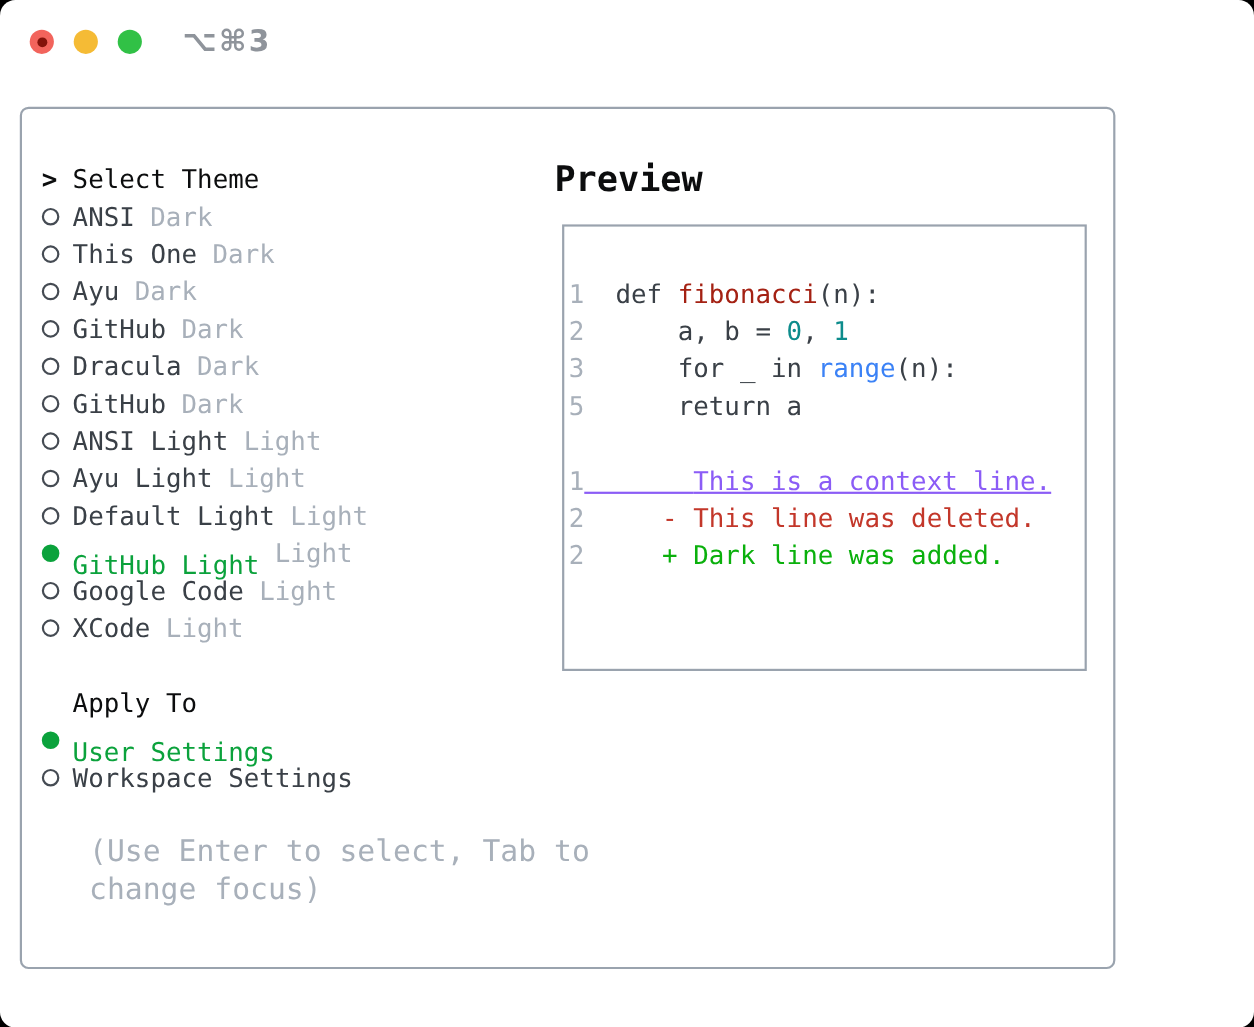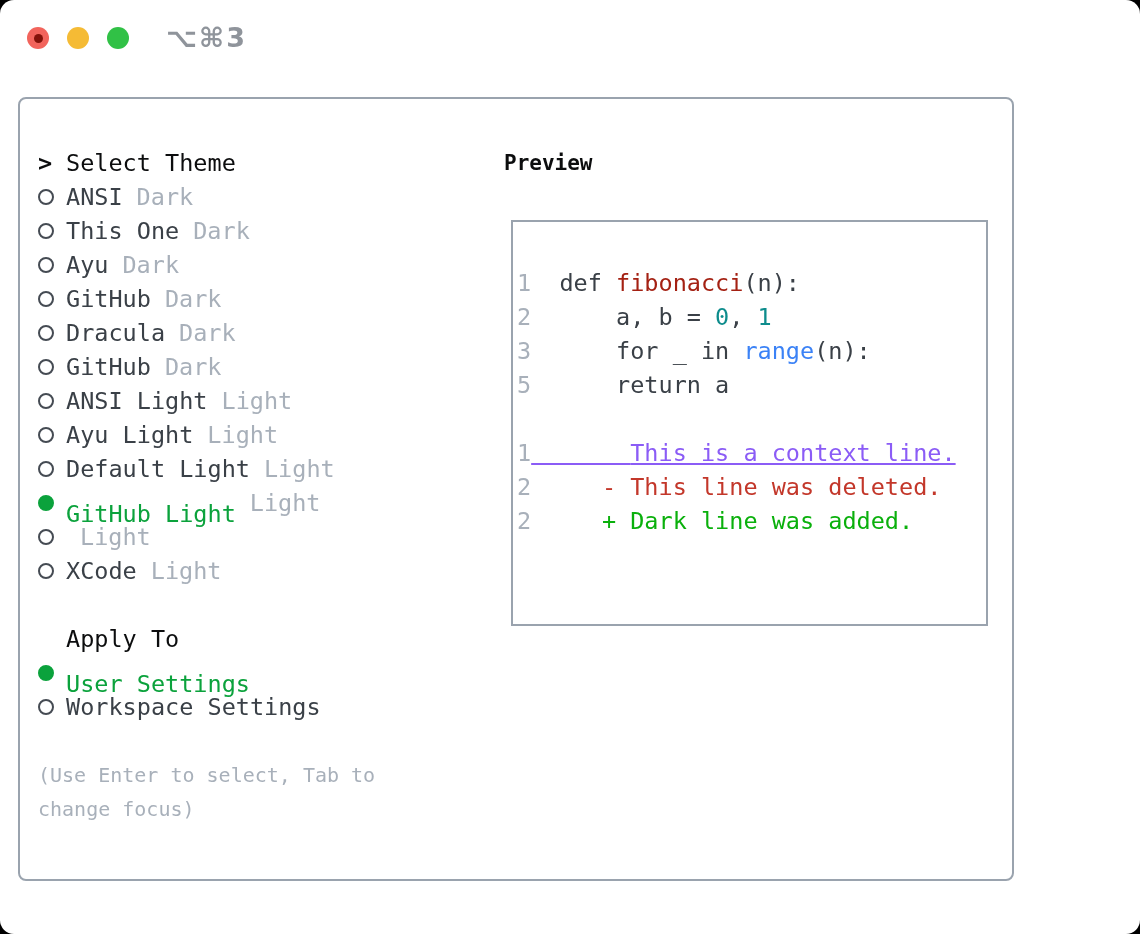--- a/index.html
+++ b/index.html
@@ -38,28 +38,28 @@
     position:absolute;left:0;top:50%;width:16px;height:16px;margin-top:-8px;
     box-sizing:border-box;border:2px solid #454b53;border-radius:50%;background:transparent;
   }
   .row.selected .radio{border-color:#0ba23c;background:#0ba23c;}
   .row.selected .name{color:#0ba23c;margin-top:11px;}
   .prompt{color:#0c0d0e;font-weight:bold;}
   .hdr{color:#0c0d0e;font-weight:normal;}
   .hdr2{color:#0c0d0e;}
   .variant{color:#a8b0ba;margin-left:14px;}
   .spacer{height:34px;}
-  .help{height:34px;line-height:34px;font-size:20px;color:#a8b0ba;white-space:pre;}
+  .help{height:34px;line-height:34px;font-size:27px;color:#a8b0ba;white-space:pre;margin-left:43px;}
   
   .preview-title{
     position:absolute;left:484px;top:47px;height:34px;line-height:34px;
-    font-size:21px;font-weight:bold;color:#0c0d0e;
+    font-size:32px;font-weight:bold;color:#0c0d0e;
   }
   .pbox{
-    position:absolute;left:491px;top:121px;width:477px;height:406px;
+    position:absolute;left:491px;top:105px;width:477px;height:406px;
     box-sizing:border-box;border:2px solid #9aa3ae;background:#fff;
     padding:44px 0 0 4px;overflow:hidden;
   }
   .pline{margin:0;height:34px;line-height:34px;font-size:23.5px;white-space:pre;
     font-family:"DejaVu Sans Mono",monospace;}
   .t-num{color:#a8b0ba;}
   .t-fg{color:#3a4047;}
   .t-fn{color:#a42113;}
   .t-const{color:#0d8c8c;}
   .t-call{color:#3b82f6;}
@@ -89,21 +89,21 @@
       <div class="row"><span class="slot"><span class="radio"></span></span><span class="name">ANSI</span><span class="variant">Dark</span></div>
       <div class="row"><span class="slot"><span class="radio"></span></span><span class="name">This One</span><span class="variant">Dark</span></div>
       <div class="row"><span class="slot"><span class="radio"></span></span><span class="name">Ayu</span><span class="variant">Dark</span></div>
       <div class="row"><span class="slot"><span class="radio"></span></span><span class="name">GitHub</span><span class="variant">Dark</span></div>
       <div class="row"><span class="slot"><span class="radio"></span></span><span class="name">Dracula</span><span class="variant">Dark</span></div>
       <div class="row"><span class="slot"><span class="radio"></span></span><span class="name">GitHub</span><span class="variant">Dark</span></div>
       <div class="row"><span class="slot"><span class="radio"></span></span><span class="name">ANSI Light</span><span class="variant">Light</span></div>
       <div class="row"><span class="slot"><span class="radio"></span></span><span class="name">Ayu Light</span><span class="variant">Light</span></div>
       <div class="row"><span class="slot"><span class="radio"></span></span><span class="name">Default Light</span><span class="variant">Light</span></div>
       <div class="row selected"><span class="slot"><span class="radio"></span></span><span class="name">GitHub Light</span><span class="variant">Light</span></div>
-      <div class="row"><span class="slot"><span class="radio"></span></span><span class="variant">Light</span></div>
+      <div class="row"><span class="slot"><span class="radio"></span></span><span class="name">Google Code</span><span class="variant">Light</span></div>
       <div class="row"><span class="slot"><span class="radio"></span></span><span class="name">XCode</span><span class="variant">Light</span></div>
 
       <div class="spacer"></div>
 
       <div class="row"><span class="slot"></span><span class="hdr2">Apply To</span></div>
       <div class="row selected"><span class="slot"><span class="radio"></span></span><span class="name">User Settings</span></div>
       <div class="row"><span class="slot"><span class="radio"></span></span><span class="name">Workspace Settings</span></div>
 
       <div class="spacer"></div>
 

